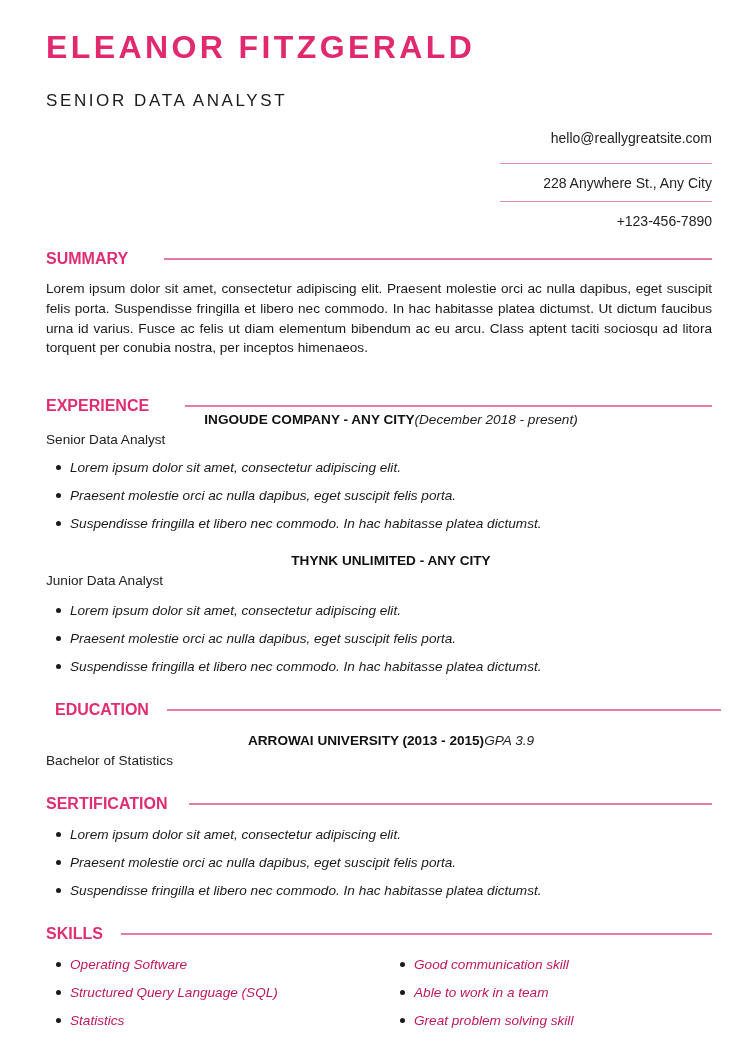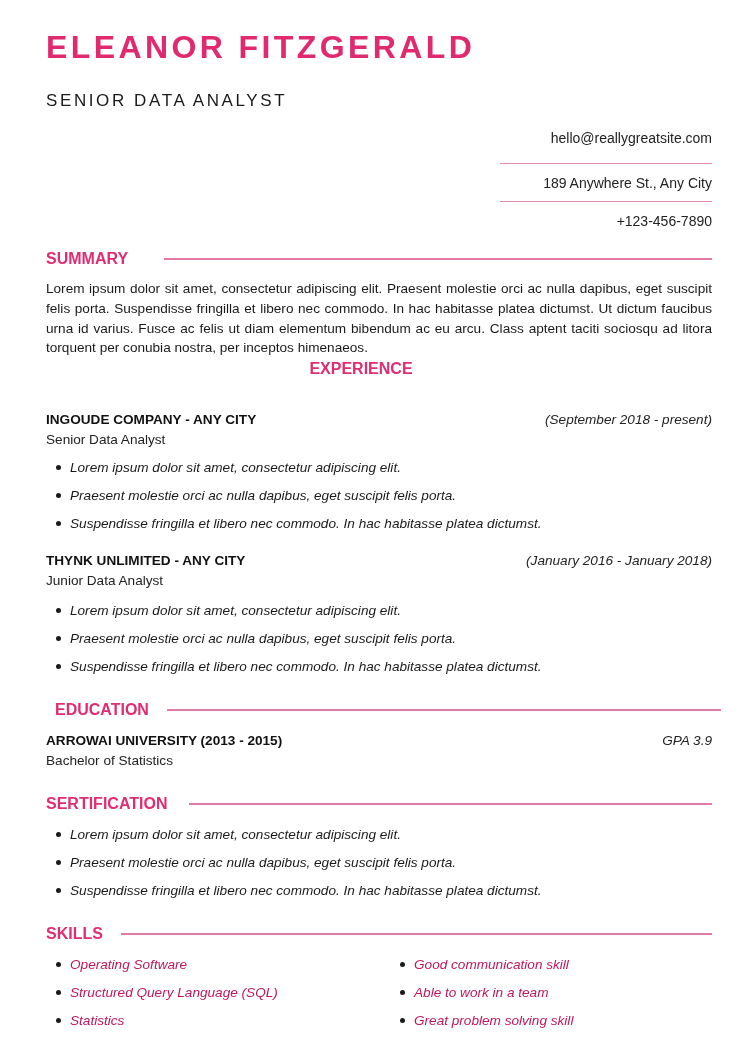--- a/index.html
+++ b/index.html
@@ -30,21 +30,21 @@
   }
   .section-title {
     font-size: 16px; font-weight: bold; color: #df2c72; white-space: nowrap;
   }
   .section-rule { flex: 1; height: 1.3px; background: #e57aa7; }
   .summary {
     position: absolute; left: 0; top: 279px; width: 666px;
     font-size: 13.6px; line-height: 19.8px; text-align: justify; color: #1a1a1a;
   }
   .job-head {
-    position: absolute; left: 0; width: 666px; display: flex; justify-content: space-between;
+    position: absolute; left: 12px; width: 666px; display: flex; justify-content: center;
     font-size: 13.6px; line-height: 18px;
   }
   .job-company { font-weight: bold; color: #111; }
   .job-dates { font-style: italic; color: #222; }
   .job-title { position: absolute; left: 0; font-size: 13.6px; line-height: 18px; color: #222; }
   .bullets { position: absolute; left: 0; width: 666px; margin: 0; padding: 0; list-style: none; }
   .bullets li {
     position: relative; padding-left: 24px; height: 28px; line-height: 18px;
     font-size: 13.6px; font-style: italic; color: #1a1a1a; white-space: nowrap;
   }
@@ -65,49 +65,48 @@
 </head>
 <body>
 
 <div class="page">
 
   <div class="name">ELEANOR FITZGERALD</div>
   <div class="role">SENIOR DATA ANALYST</div>
 
   <div class="contact">
     <div class="contact-item line">hello@reallygreatsite.com</div>
-    <div class="contact-item line">189 Anywhere St., Any City</div>
+    <div class="contact-item line">228 Anywhere St., Any City</div>
     <div class="contact-item">+123-456-7890</div>
   </div>
 
   <div class="section-head" style="top:249px;">
     <span class="section-title" style="margin-right:36px;">SUMMARY</span>
     <span class="section-rule"></span>
   </div>
   <div class="summary">Lorem ipsum dolor sit amet, consectetur adipiscing elit. Praesent molestie orci ac nulla dapibus, eget suscipit felis porta. Suspendisse fringilla et libero nec commodo. In hac habitasse platea dictumst. Ut dictum faucibus urna id varius. Fusce ac felis ut diam elementum bibendum ac eu arcu. Class aptent taciti sociosqu ad litora torquent per conubia nostra, per inceptos himenaeos.</div>
 
-  <div class="section-head" style="top:360px;flex-direction:column;">
+  <div class="section-head" style="top:396px;">
     <span class="section-title" style="margin-right:36px;">EXPERIENCE</span>
     <span class="section-rule"></span>
   </div>
 
   <div class="job-head" style="top:411px;">
     <span class="job-company">INGOUDE COMPANY - ANY CITY</span>
-    <span class="job-dates">(September 2018 - present)</span>
+    <span class="job-dates">(December 2018 - present)</span>
   </div>
   <div class="job-title" style="top:431px;">Senior Data Analyst</div>
   <ul class="bullets" style="top:459px;">
     <li>Lorem ipsum dolor sit amet, consectetur adipiscing elit.</li>
     <li>Praesent molestie orci ac nulla dapibus, eget suscipit felis porta.</li>
     <li>Suspendisse fringilla et libero nec commodo. In hac habitasse platea dictumst.</li>
   </ul>
 
   <div class="job-head" style="top:552px;">
     <span class="job-company">THYNK UNLIMITED - ANY CITY</span>
-    <span class="job-dates">(January 2016 - January 2018)</span>
   </div>
   <div class="job-title" style="top:572px;">Junior Data Analyst</div>
   <ul class="bullets" style="top:602px;">
     <li>Lorem ipsum dolor sit amet, consectetur adipiscing elit.</li>
     <li>Praesent molestie orci ac nulla dapibus, eget suscipit felis porta.</li>
     <li>Suspendisse fringilla et libero nec commodo. In hac habitasse platea dictumst.</li>
   </ul>
 
   <div class="section-head" style="top:700px;margin-left:9px;">
     <span class="section-title" style="margin-right:18px;">EDUCATION</span>

